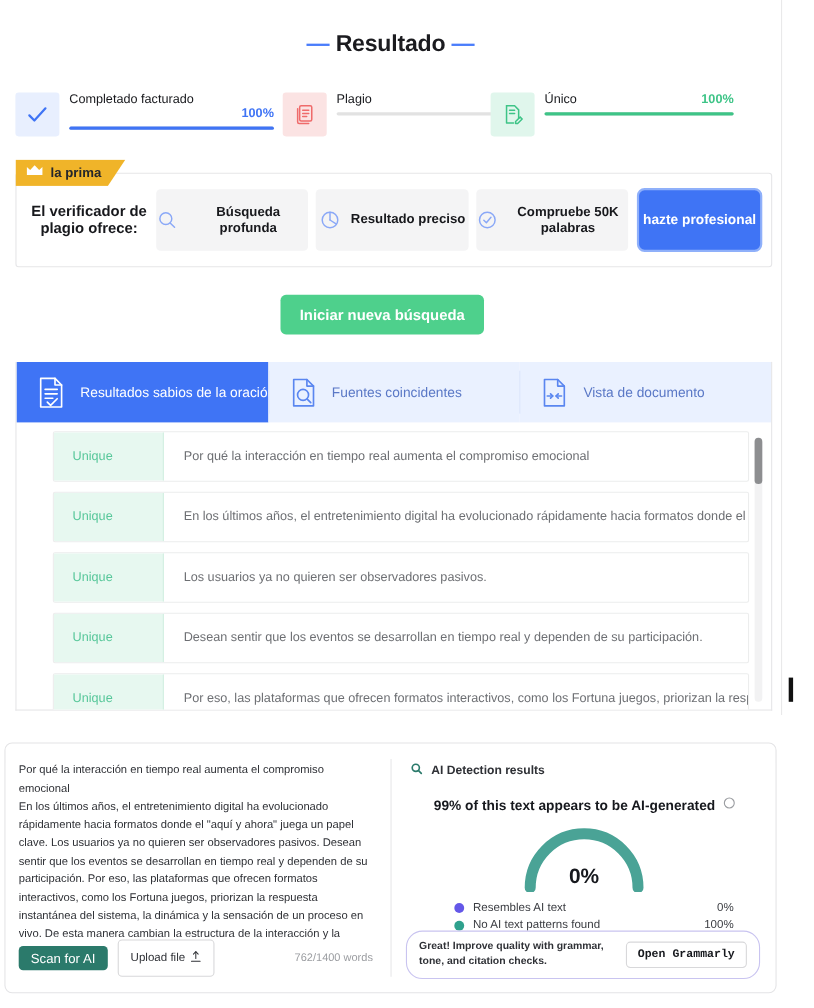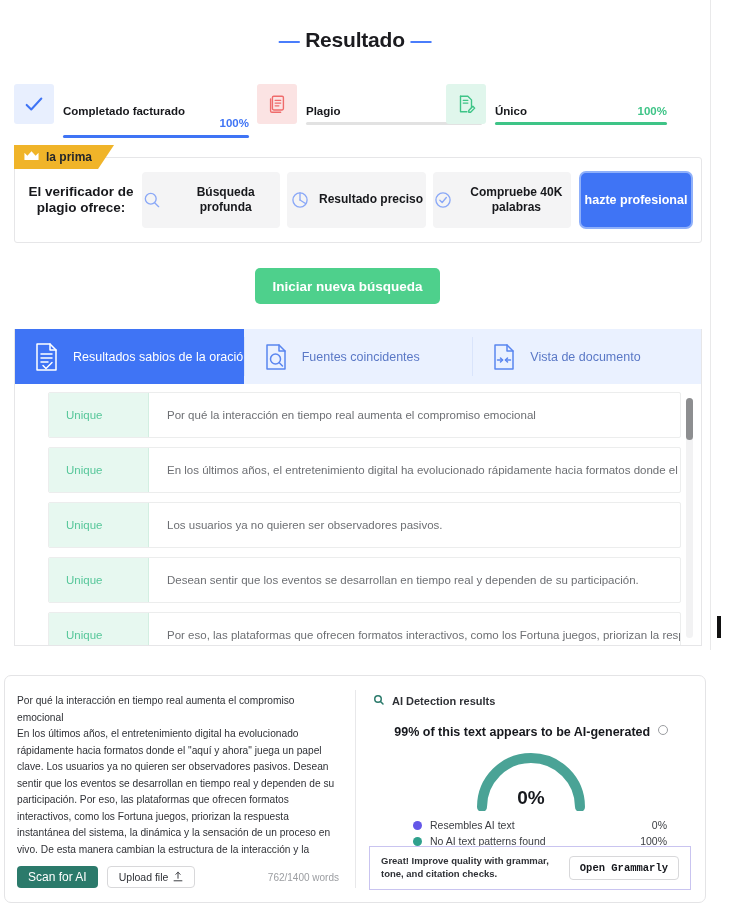--- a/index.html
+++ b/index.html
@@ -33,21 +33,21 @@
   .stat { display:flex; align-items:flex-start; }
   .stat-icon {
     width:40px; height:40px; border-radius:3px;
     display:flex; align-items:center; justify-content:center; flex:none;
   }
   .stat-icon.blue { background:#e8effe; }
   .stat-icon.red  { background:#fbe3e3; }
   .stat-icon.green{ background:#e0f6ec; }
   .stat-body { margin-left:9px; padding-top:1px; }
   .stat-toprow { display:flex; align-items:baseline; }
-  .stat-label { font-size:11.5px; font-weight:bold; color:#17181c; white-space:nowrap;margin-top:20px; }
+  .stat-label { font-size:11.5px; font-weight:normal; color:#17181c; white-space:nowrap; }
   .stat-pct { font-size:11.5px; font-weight:bold; margin-left:auto; }
   .stat-pct.blue { color:#3f74f5; }
   .stat-pct.red  { color:#ef4b4b; }
   .stat-pct.green{ color:#3ec487; }
   .bar { height:3px; border-radius:2px; background:#e2e2e2; margin-top:5px; }
   .bar > i { display:block; height:3px; border-radius:2px; }
   .bar.blue > i { background:#3f74f5; }
   .bar.green > i{ background:#3ec487; }
 
   .stat.s1 { width:243px; }
@@ -161,21 +161,21 @@
     display:flex; align-items:center;
   }
   .scan-btn {
     background:#2b7a6b; color:#fff; border:none; border-radius:4px;
     height:22px; padding:0 11px; font-size:12px; cursor:pointer;
     font-family:"Liberation Sans", sans-serif;
     text-align:center;
   }
   .upload-btn {
     background:#fff; color:#2f3136; border:1px solid #d8d8da; border-radius:4px;
-    height:22px; padding:4px 11px; margin-left:9px; font-size:10.5px; cursor:pointer;
+    height:22px; padding:16px 11px; margin-left:9px; font-size:10.5px; cursor:pointer;
     display:flex; align-items:center; gap:5px;
     font-family:"Liberation Sans", sans-serif;
   }
   .word-count { margin-left:auto; font-size:10px; color:#9b9da1; }
   .pane-divider { width:1px; background:#e8e8ea; margin:14px 0; flex:none; }
 
   .ai-pane { flex:1; position:relative; padding:16px 16px 0 17px; }
   .ai-head { display:flex; align-items:center; gap:7px; }
   .ai-head-label { font-size:11px; font-weight:bold; color:#2f3136; }
   .ai-verdict {
@@ -192,21 +192,21 @@
     font-size:19px; font-weight:bold; color:#16181d;
   }
   .legend { margin-top:8px; padding:0 22px 0 40px; }
   .legend-row { display:flex; align-items:center; font-size:10.5px; color:#3b3d42; margin-bottom:4px; }
   .dot { width:9px; height:9px; border-radius:50%; margin-right:8px; flex:none; }
   .dot.purple { background:#6457e8; }
   .dot.teal { background:#2fa18d; }
   .legend-val { margin-left:auto; font-size:10.5px; color:#3b3d42; }
   .promo {
     position:absolute; left:13px; right:14px; bottom:12px; height:44px;
-    border:1px solid #c9c4f0; border-radius:0; background:#fff;
+    border:1px solid #c9c4f0; border-radius:15px; background:#fff;
     display:flex; align-items:center; padding:0 11px;
   }
   .promo-text { font-size:9.5px; font-weight:bold; color:#2f3136; line-height:1.35; max-width:215px; }
   .promo-btn {
     margin-left:auto; background:#fff; border:1px solid #d8d8da; border-radius:4px;
     height:24px; padding:0 10px; font-size:10.5px; font-weight:bold; color:#16181d;
     cursor:pointer; white-space:nowrap; font-family:Liberation Mono, monospace;
   }
 </style>
 </head>
@@ -310,21 +310,21 @@
         <span class="feature-label">Resultado preciso</span>
       </div>
 
       <div class="feature">
         <span class="feature-icon">
           <svg width="20" height="20" viewBox="0 0 24 24" fill="none" stroke="#8aa8f7" stroke-width="1.6" stroke-linecap="round" stroke-linejoin="round">
               <circle cx="12" cy="12" r="8.5"></circle>
               <polyline points="8.2,12.2 11,15 16,9"></polyline>
             </svg>
         </span>
-        <span class="feature-label">Compruebe 40K palabras</span>
+        <span class="feature-label">Compruebe 50K palabras</span>
       </div>
 
       <div class="go-pro">hazte profesional</div>
     </div>
 
     <div class="ribbon">
       <span>
         <svg width="17" height="12" viewBox="0 0 24 17" fill="#ffffff">
             <path d="M2 4l4.2 4L12 1.6 17.8 8 22 4v10.2H2z"></path>
           </svg>

